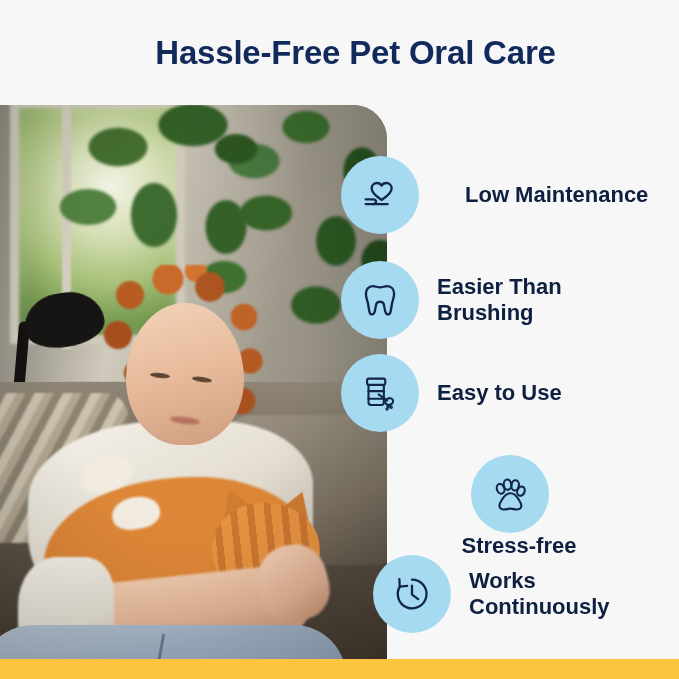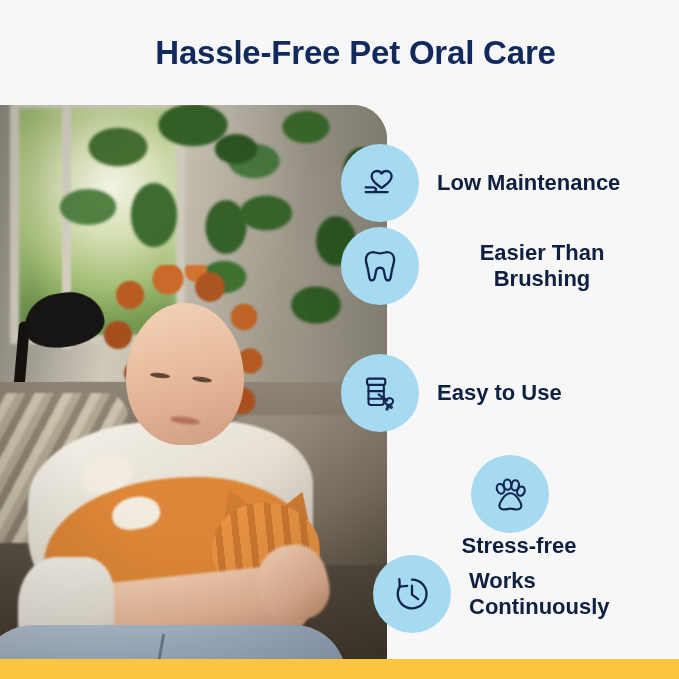--- a/index.html
+++ b/index.html
@@ -402,32 +402,32 @@
       <div class="ph-sleeve"></div>
       <div class="ph-jeans"></div>
       <div class="ph-jeans-seam"></div>
 
       <div class="ph-vignette"></div>
     </div>
   </div>
 
   <div class="features">
 
-    <div class="feature" style="top:4px;">
+    <div class="feature" style="top:16px;gap:28px;">
       <div class="feature-badge">
         <svg width="46" height="46" viewBox="0 0 48 48" fill="none" stroke="#11254f" stroke-width="2.4" stroke-linecap="round" stroke-linejoin="round">
           <path d="M30.5 11.5c-2.2 0-3.9 1.2-4.8 2.7-0.9-1.5-2.6-2.7-4.8-2.7-3.2 0-5.6 2.4-5.6 5.6 0 5.2 6.4 9 10.4 12 4-3 10.4-6.8 10.4-12 0-3.2-2.4-5.6-5.6-5.6z"></path>
           <path d="M9 33.5h23"></path>
           <path d="M9 28.5h7.5c2 0 3.4 1.1 3.4 2.6 0 1.4-1.3 2.4-3.2 2.4"></path>
         </svg>
       </div>
       <div class="feature-label">Low Maintenance</div>
     </div>
 
-    <div class="feature" style="top:87px;text-align:center;">
+    <div class="feature" style="top:121px;">
       <div class="feature-badge">
         <svg width="46" height="46" viewBox="0 0 48 48" fill="none" stroke="#11254f" stroke-width="2.4" stroke-linecap="round" stroke-linejoin="round">
           <path d="M16.5 9.5c-4.3 0-7.2 3.3-7.2 8 0 3.5 1.1 5.7 2 9.4 0.7 3 1 6.3 1.6 9 0.4 1.9 1.3 3.2 2.8 3.2 1.6 0 2.4-1.4 2.9-3.4 0.7-2.9 1.1-6.2 1.7-7.8 0.5-1.3 1.5-2.1 3.7-2.1s3.2 0.8 3.7 2.1c0.6 1.6 1 4.9 1.7 7.8 0.5 2 1.3 3.4 2.9 3.4 1.5 0 2.4-1.3 2.8-3.2 0.6-2.7 0.9-6 1.6-9 0.9-3.7 2-5.9 2-9.4 0-4.7-2.9-8-7.2-8-2.8 0-4.8 1.3-7.5 1.3s-4.7-1.3-7.5-1.3z"></path>
         </svg>
       </div>
       <div class="feature-label">Easier Than Brushing</div>
     </div>
 
     <div class="feature" style="top:214px;">
       <div class="feature-badge">

